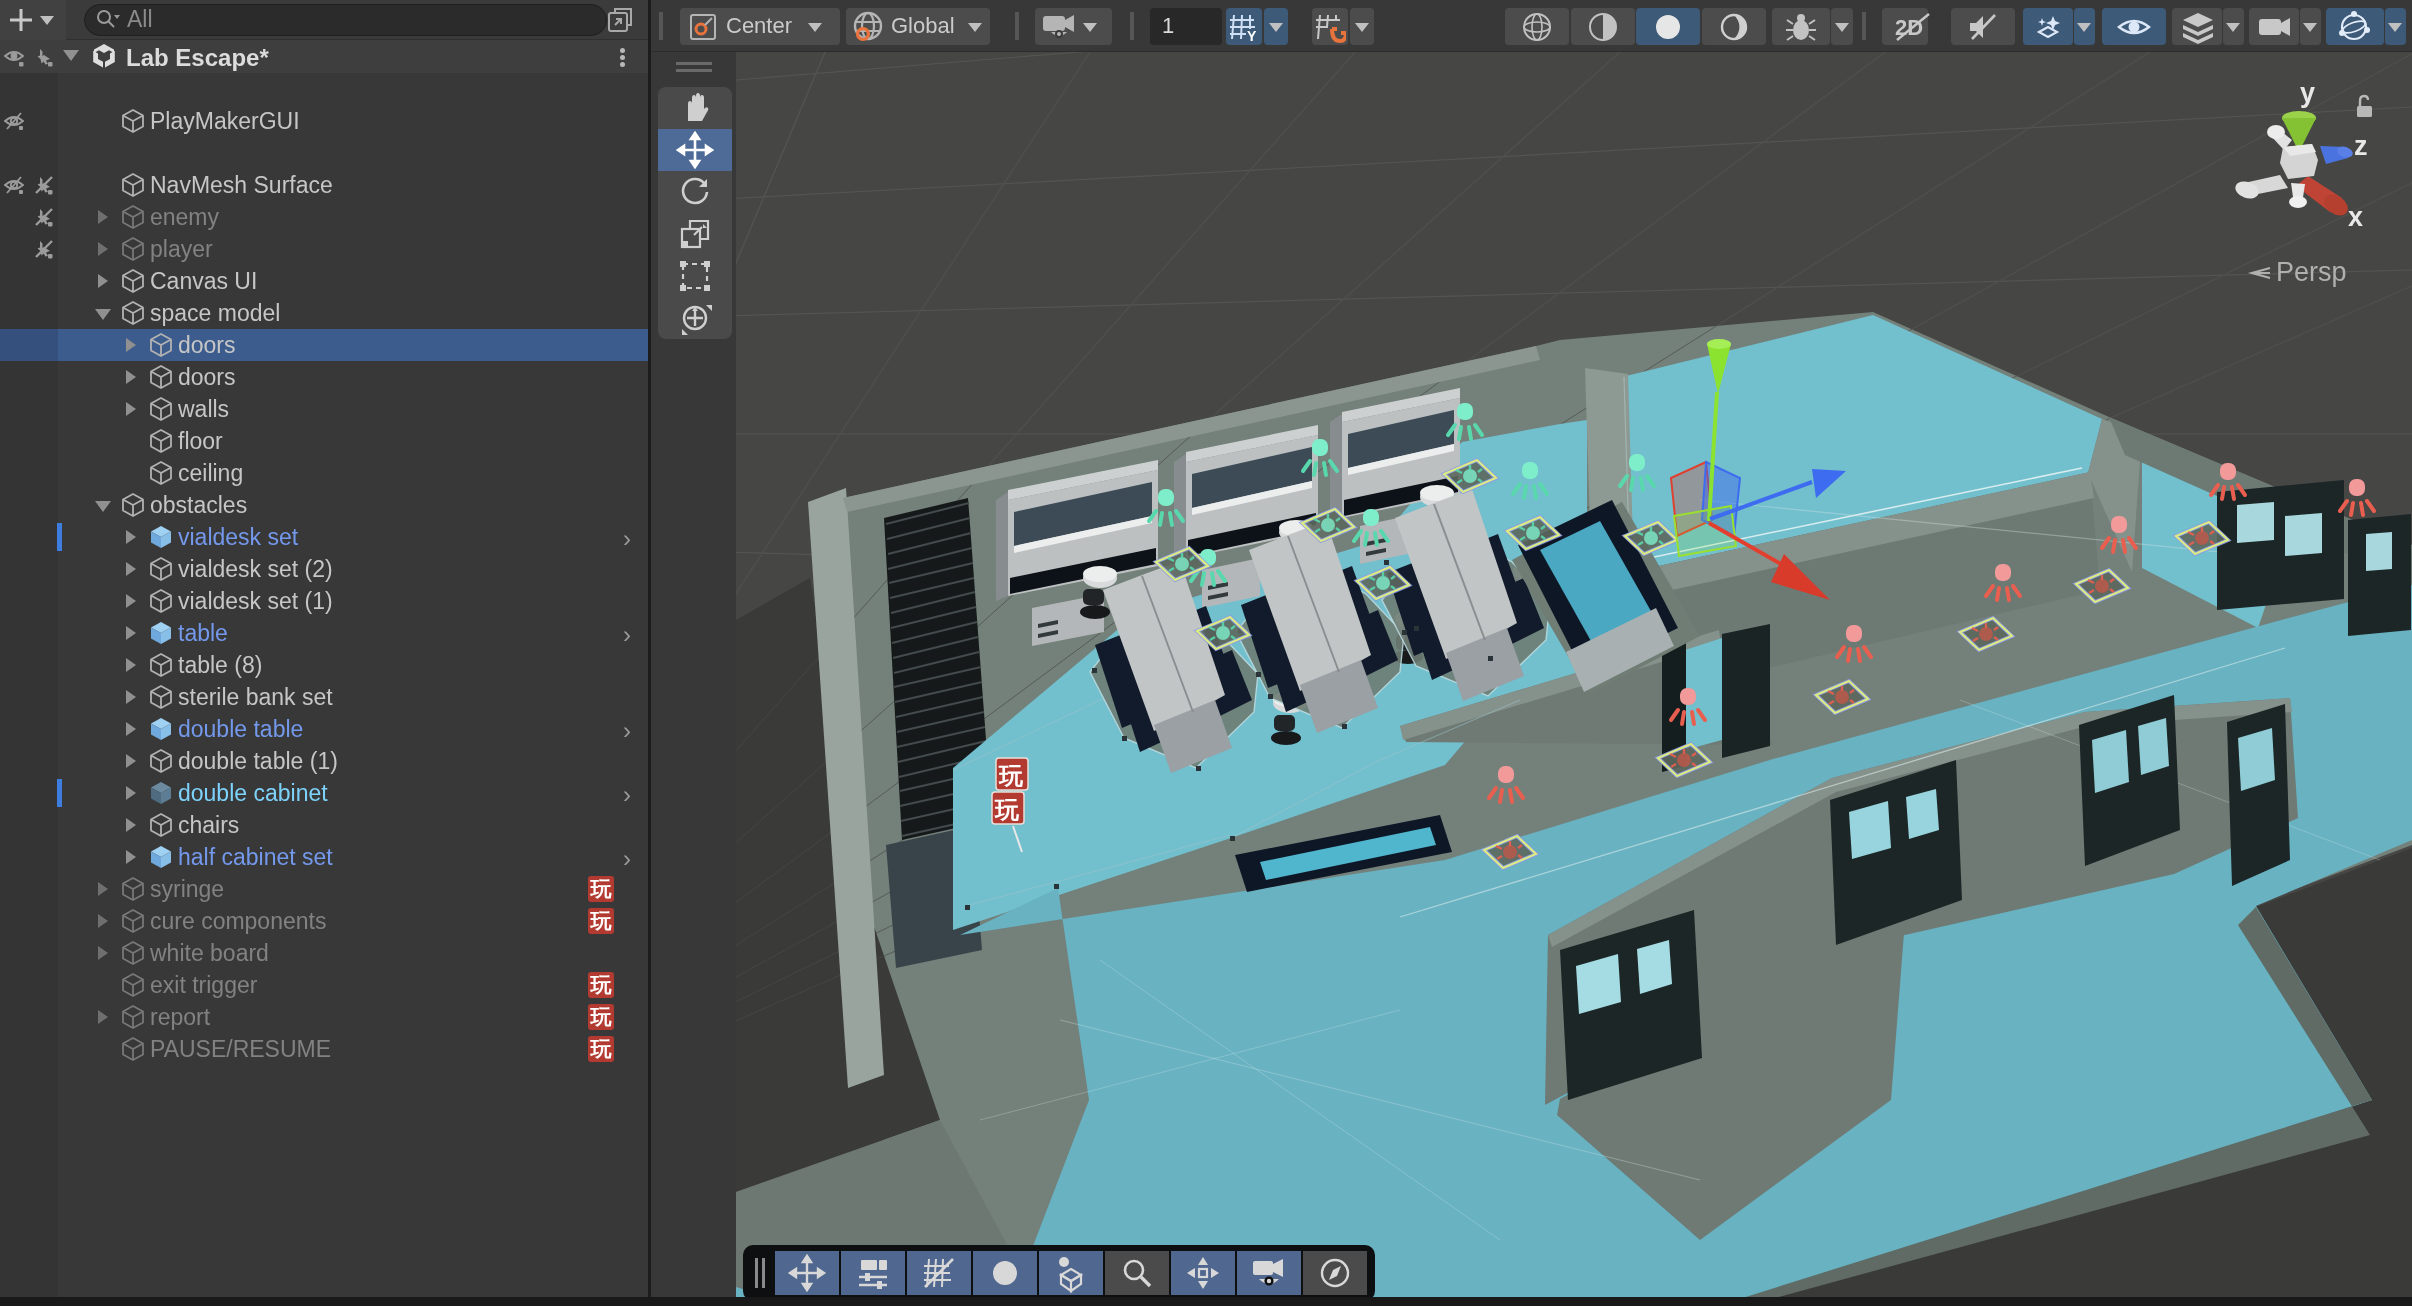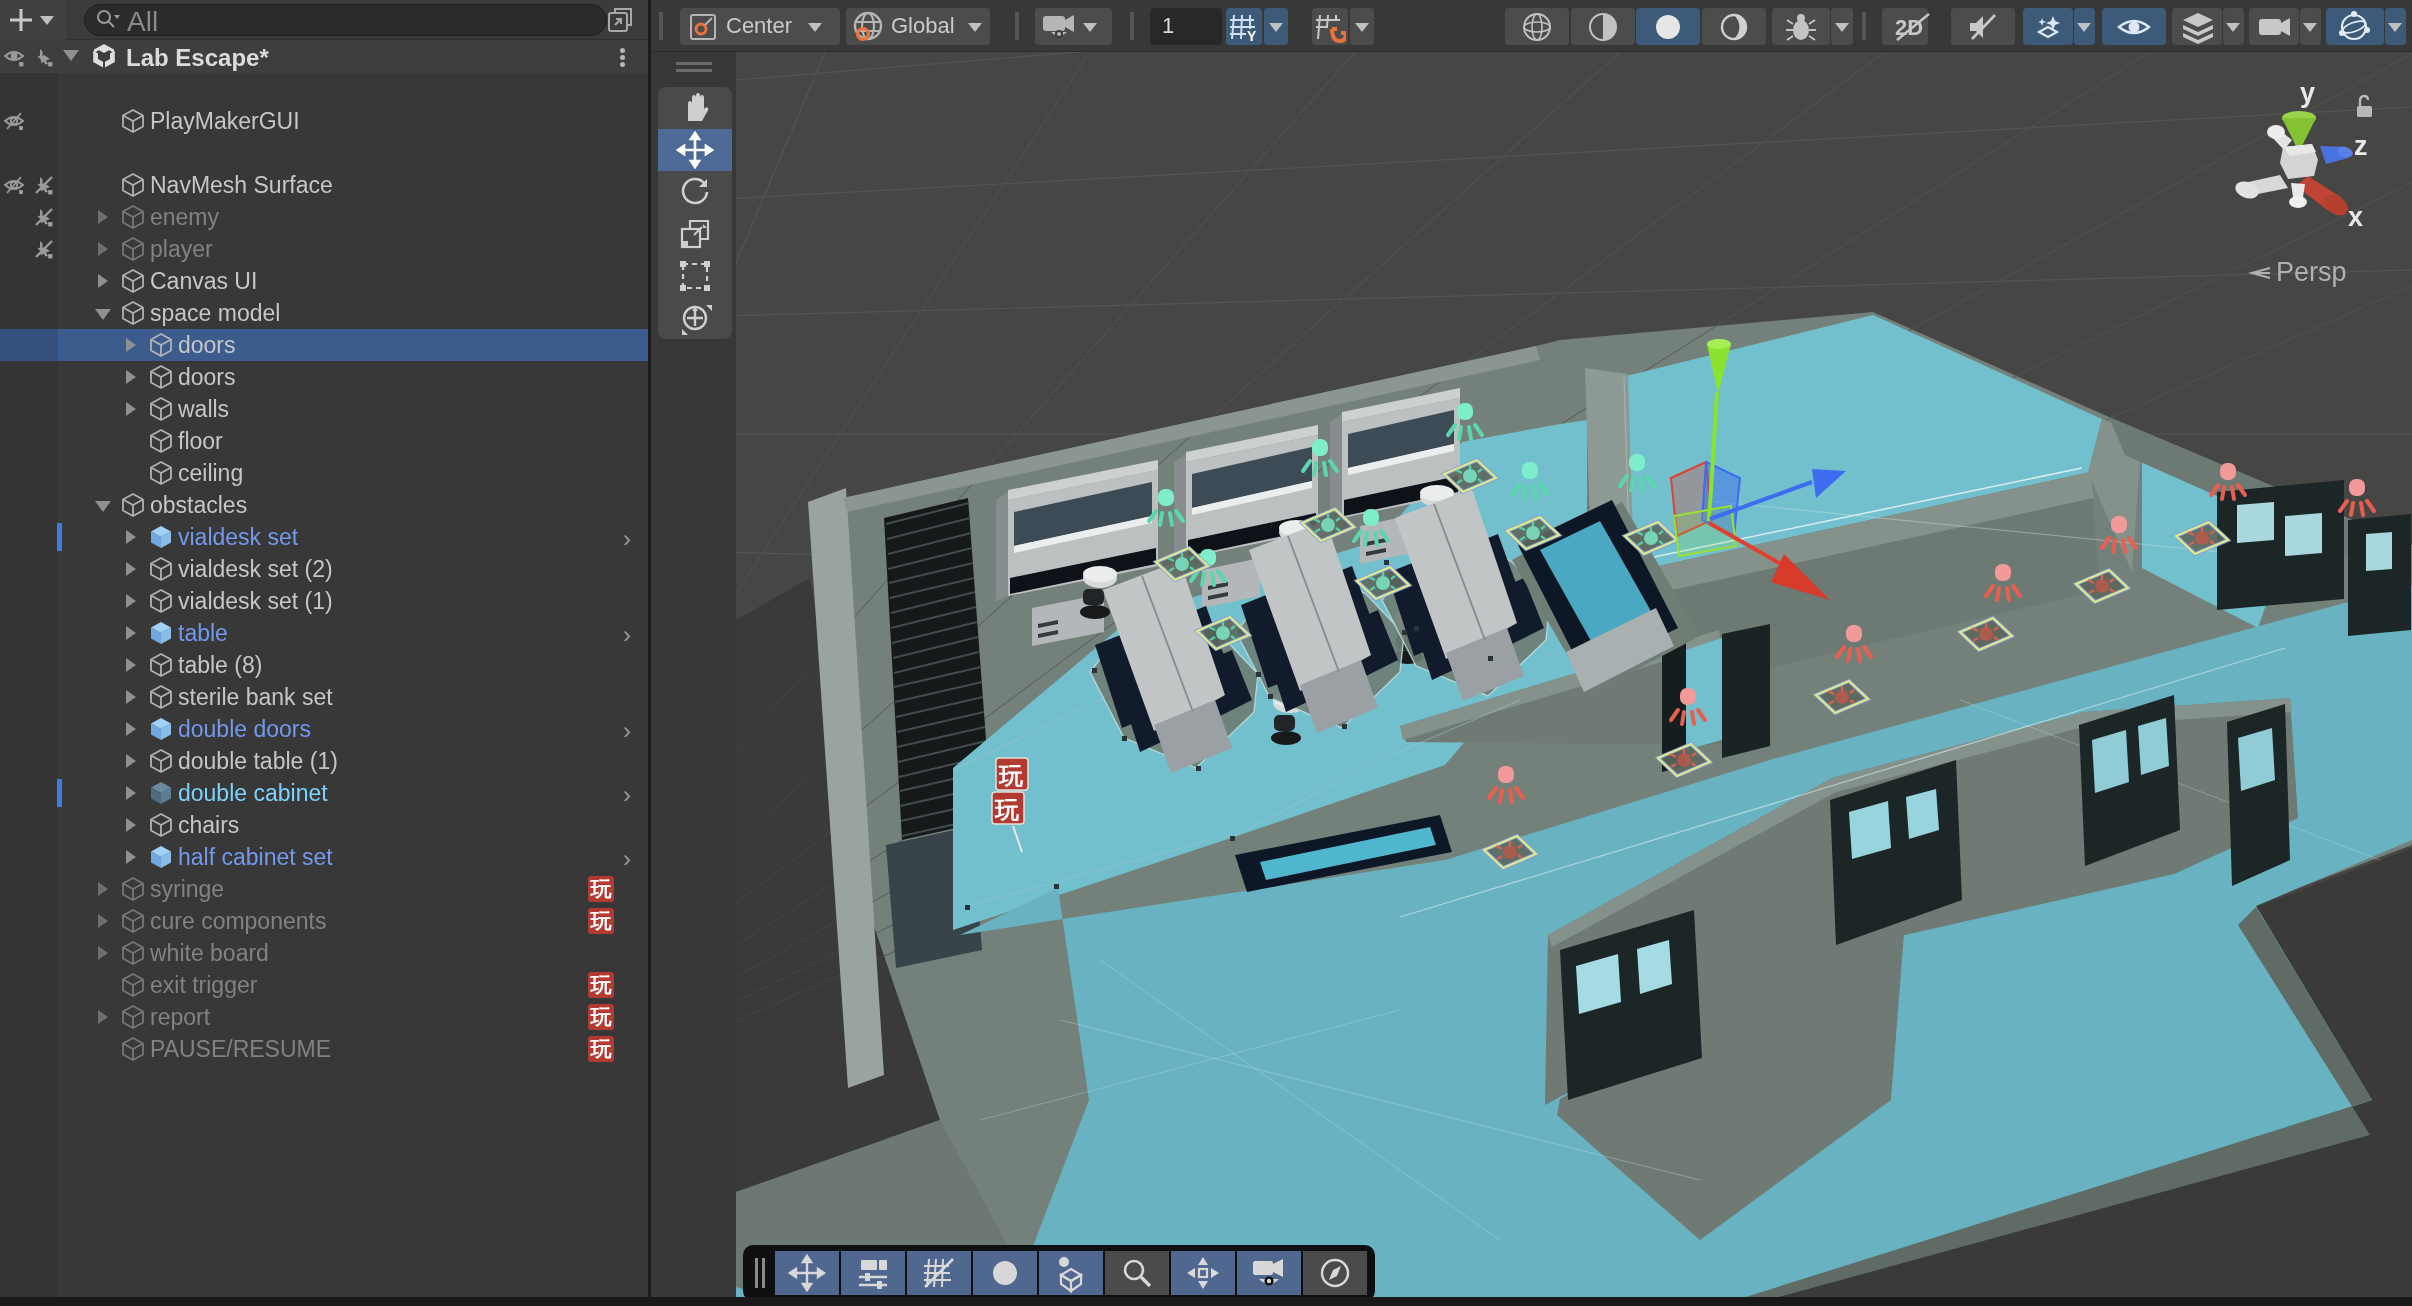--- a/index.html
+++ b/index.html
@@ -289,21 +289,21 @@
     </div>
     <div class="row pf" style="top:713px">
       <div class="arrow" style="left:126px;border-left-color:#909090"></div>
       <div class="abs" style="left:148px;top:3px"><svg width="26" height="26" viewBox="0 0 26 26">
           <g stroke="none">
             <path d="M13 2 L23 7.5 L13 13 L3 7.5 Z" fill="#9ed1f2"></path>
             <path d="M3 7.5 L13 13 L13 24 L3 18.5 Z" fill="#6fa8dd"></path>
             <path d="M23 7.5 L13 13 L13 24 L23 18.5 Z" fill="#88bfe9"></path>
           </g>
         </svg></div>
-      <div class="lbl" style="left:178px">double doors</div>
+      <div class="lbl" style="left:178px">double table</div>
       <div class="chev">›</div>
     </div>
     <div class="row" style="top:745px">
       <div class="arrow" style="left:126px;border-left-color:#909090"></div>
       <div class="abs" style="left:148px;top:3px"><svg width="26" height="26" viewBox="0 0 26 26">
           <g fill="none" stroke="#b2b2b2" stroke-width="1.8" stroke-linejoin="round">
             <path d="M13 2 L23 7.5 L23 18.5 L13 24 L3 18.5 L3 7.5 Z"></path>
             <path d="M3 7.5 L13 13 L23 7.5 M13 13 L13 24"></path>
           </g>
         </svg></div>
@@ -416,21 +416,21 @@
         </svg></div>
       <div class="abs" style="left:40px;top:16px;width:0;height:0;border-left:7px solid transparent;border-right:7px solid transparent;border-top:9px solid #c0c0c0"></div>
       <div id="searchbox"></div>
       <div class="abs" style="left:94px;top:7px"><svg width="26" height="26" viewBox="0 0 26 26">
           <g stroke="#9a9a9a" stroke-width="2" fill="none">
             <circle cx="10" cy="10" r="6"></circle>
             <path d="M14.5 14.5 L20 20"></path>
           </g>
           <path d="M20 8 L26 8 L23 12 Z" fill="#9a9a9a"></path>
         </svg></div>
-      <div class="abs" style="left:127px;top:6px;font-size:28px;color:#8a8a8a">All</div>
+      <div class="abs" style="left:127px;top:6px;font-size:23px;color:#8a8a8a">All</div>
       <div class="abs" style="left:607px;top:7px"><svg width="26" height="26" viewBox="0 0 26 26">
           <g stroke="#a8a8a8" stroke-width="2" fill="none">
             <rect x="2" y="6" width="18" height="18" rx="2"></rect>
             <path d="M8 6 L8 2 L24 2 L24 18 L20 18"></path>
             <path d="M8 18 L14 12 M14 17 L14 12 L9 12"></path>
           </g>
         </svg></div>
     </div>
   </div>
 <div id="sep"></div>

